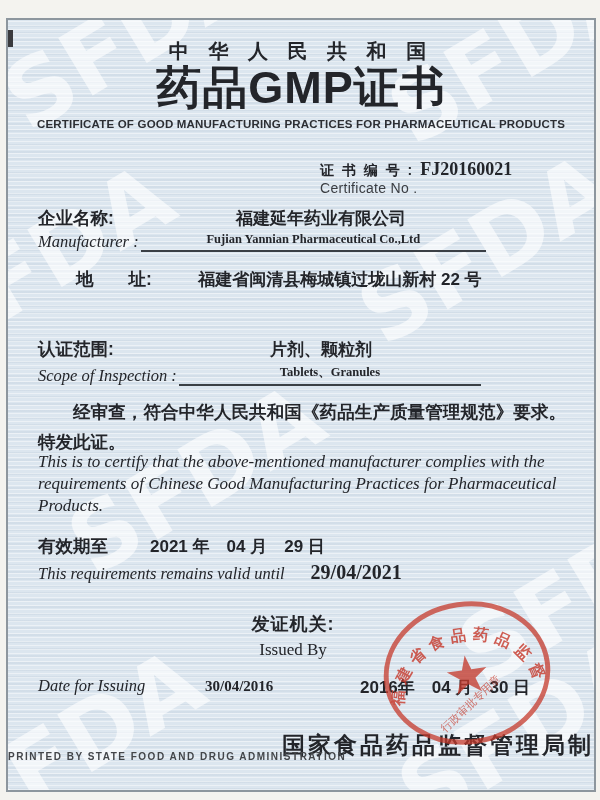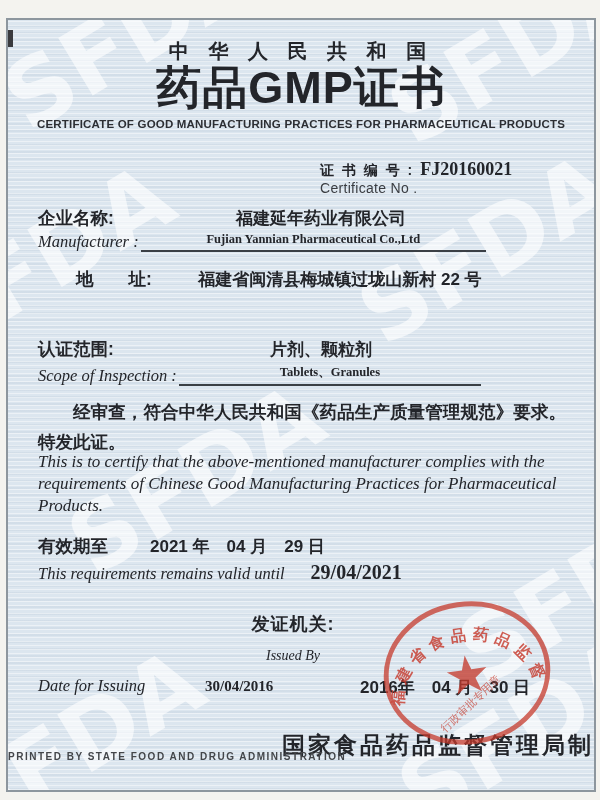--- a/index.html
+++ b/index.html
@@ -76,21 +76,21 @@
   
   .valid-cn{left:30px;top:514px;display:flex;align-items:baseline;}
   .valid-lbl{font-size:17.5px;font-weight:bold;}
   .valid-date{font-size:17px;font-weight:bold;margin-left:42px;white-space:pre;}
   .valid-en{left:30px;top:541px;display:flex;align-items:baseline;}
   .valid-en-lbl{font-family:"Liberation Serif",serif;font-style:italic;font-size:16.5px;}
   .valid-en-date{font-family:"Liberation Serif",serif;font-size:20px;font-weight:bold;margin-left:26px;}
   
   .issuer{left:0;right:16px;top:592px;text-align:center;}
   .issuer-cn{font-size:18px;font-weight:bold;letter-spacing:1px;}
-  .issuer-en{font-family:"Liberation Serif",serif;font-style:italic;font-size:14px;margin-top:12px;}
+  .issuer-en{font-family:"Liberation Serif",serif;font-size:17px;margin-top:4px;}
   
   .iss-lbl{left:30px;top:656px;font-family:"Liberation Serif",serif;font-style:italic;font-size:16.5px;white-space:nowrap;}
   .iss-en{left:197px;top:658px;font-family:"Liberation Serif",serif;font-size:15px;font-weight:bold;}
   .iss-cn{left:352px;top:656px;font-size:17px;font-weight:bold;white-space:pre;}
   
   .footer-cn{left:0;right:0;top:668px;text-align:right;font-size:23px;font-weight:bold;letter-spacing:3px;margin-top:42px;}
   .footer-en{left:0;right:0;top:731px;text-align:left;font-size:10px;font-weight:bold;letter-spacing:1.5px;color:#43464a;}
   
   .seal{left:371px;top:577px;width:176px;height:152px;transform:rotate(-8deg);opacity:0.88;pointer-events:none;}
 </style>

